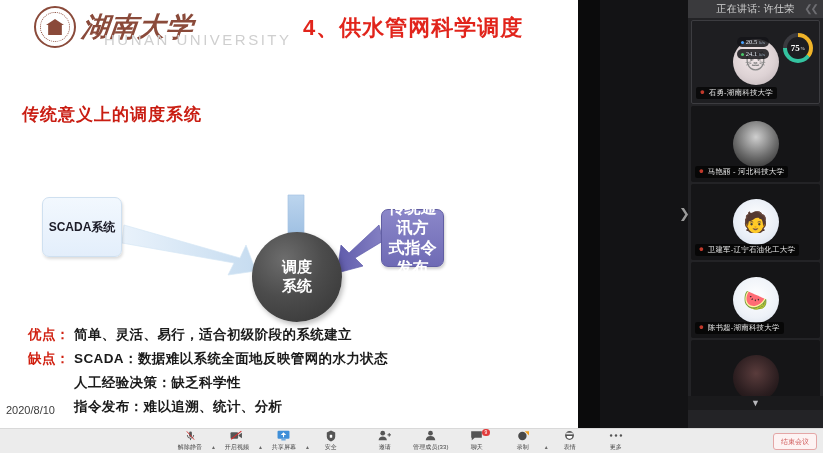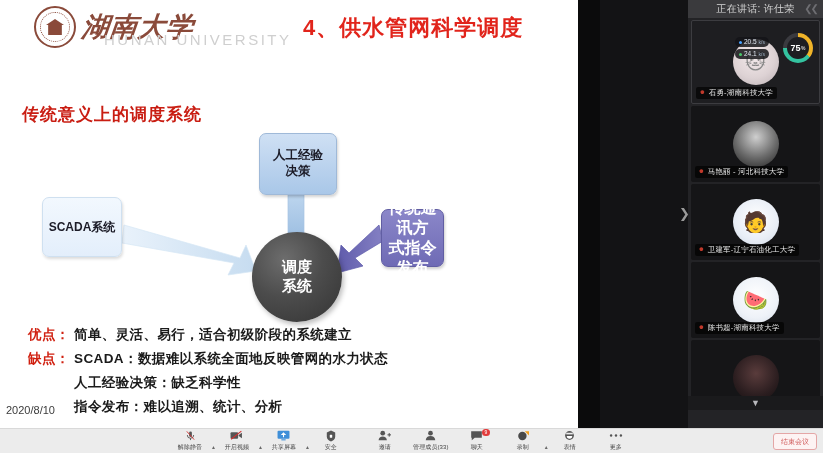--- a/index.html
+++ b/index.html
@@ -139,21 +139,21 @@
   .av5 { background: radial-gradient(circle at 50% 40%, #5a3c3c 0%, #2c1e20 60%, #140f10 100%); }
   .av-face { font-size: 20px; line-height: 1; }
   .name-chip {
     position:absolute; left:4px; bottom:4px; max-width: 118px;
     background: rgba(0,0,0,.66); border-radius:2px;
     padding: 1px 4px 1px 3px; display:flex; align-items:center; gap:3px;
   }
   .mic-glyph { font-size: 8px; color:#c0392b; line-height:1; }
   .name-text { font-size: 7.5px; color:#e8e8e8; white-space:nowrap; letter-spacing:.2px; }
   .stats {
-    position:absolute; right: 6px; top: 12px; display:flex; align-items:center; gap:14px;
+    position:absolute; right: 6px; top: 12px; display:flex; align-items:center; gap:14px;font-family:Liberation Serif, serif;
   }
   .stat-col { display:flex; flex-direction:column; gap:2px; }
   .stat-pill {
     background: rgba(20,20,24,.85); border-radius: 6px; padding: 0 4px;
     display:flex; align-items:center; gap:2px; height:10px;
   }
   .dot { width:3px; height:3px; border-radius:50%; }
   .dot-up { background:#4aa3ff; }
   .dot-down { background:#49c96a; }
   .stat-text { font-size: 6.5px; color:#dfe6ef; line-height:1; }
@@ -237,26 +237,20 @@
             </linearGradient>
           </defs>
 
           <polygon points="288,70 304,70 304,112 312,112 296,132 280,112 288,112" fill="url(#gDown)" stroke="#a7c3e2" stroke-width="0.7"></polygon>
 
           <polygon points="124,100 240,133 246,120 256,146 228,150 234,138 122,118" fill="url(#gLeft)" stroke="#d6e6f5" stroke-width="0.7"></polygon>
 
           <polygon points="379,100 349,128 341,120 337,148 363,141 355,133 383,116" fill="url(#gRight)" stroke="#5f5bab" stroke-width="0.7"></polygon>
         </svg>
 
-        <div class="node-box box-manual">
-          <span>
-            <span>人工经验</span><br>
-            <span>决策</span>
-          </span>
-        </div>
         <div class="node-box box-scada">SCADA系统</div>
         <div class="node-box box-comm">
           <span>
             <span>传统通讯方</span><br>
             <span>式指令发布</span>
           </span>
         </div>
         <div class="circle-core">
           <span>
             <span>调度</span><br>

